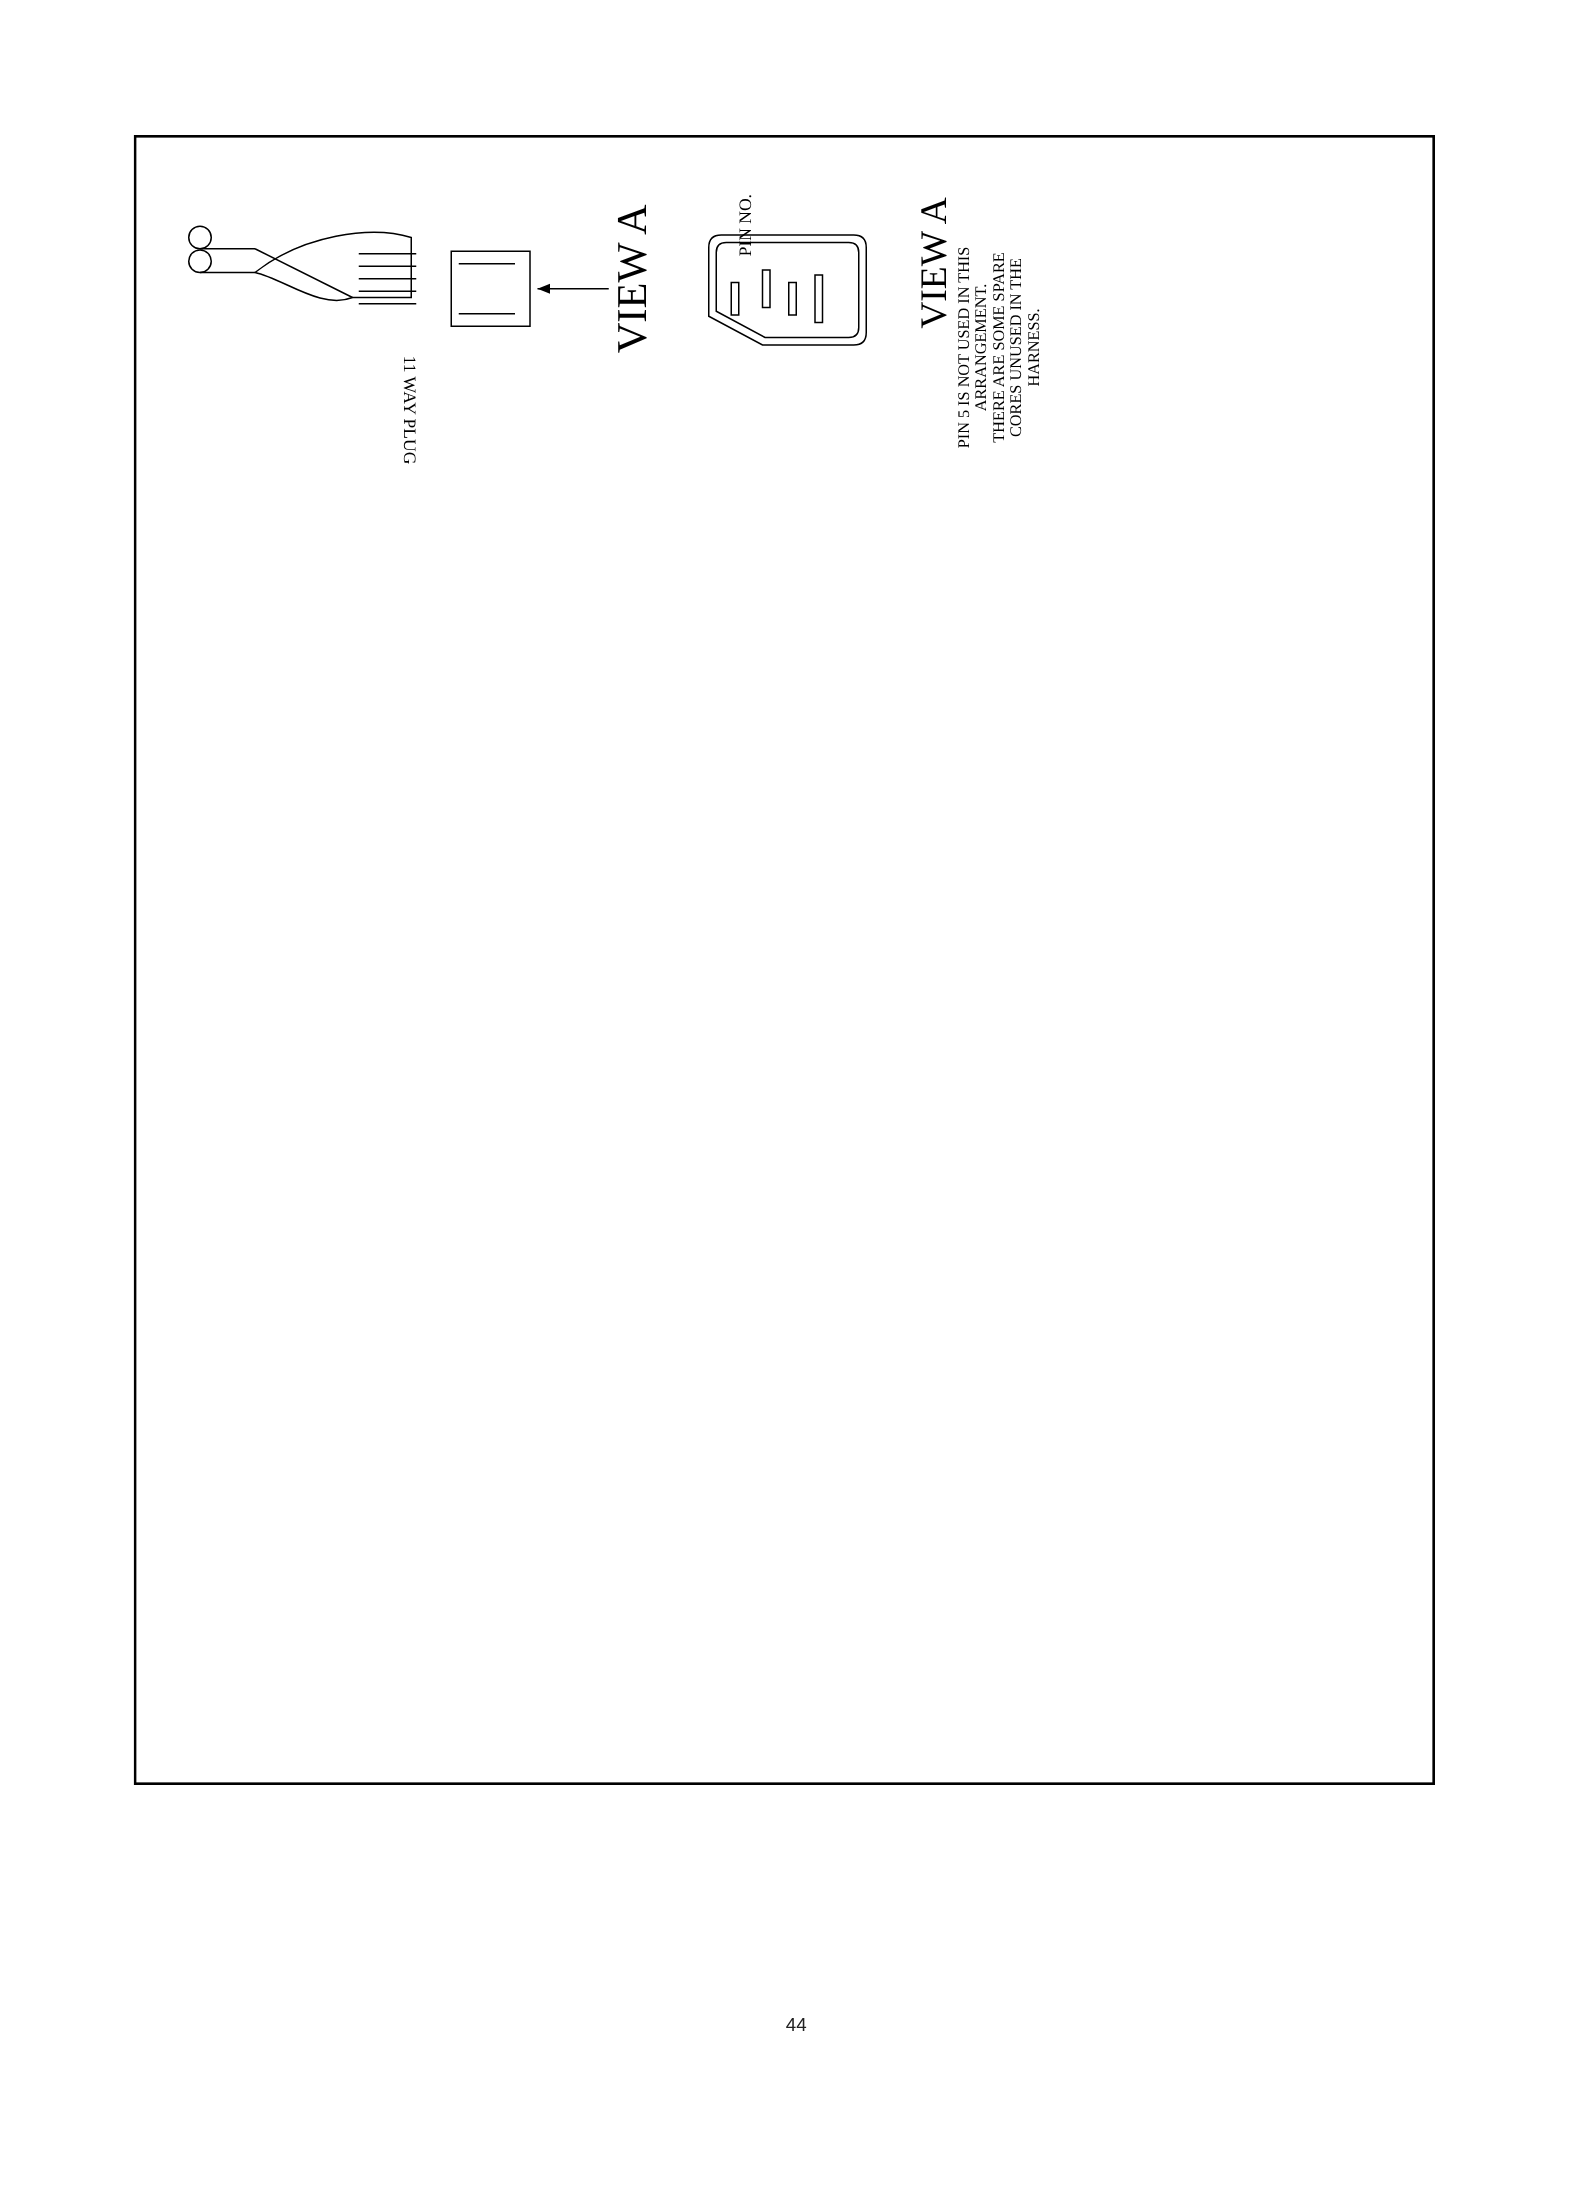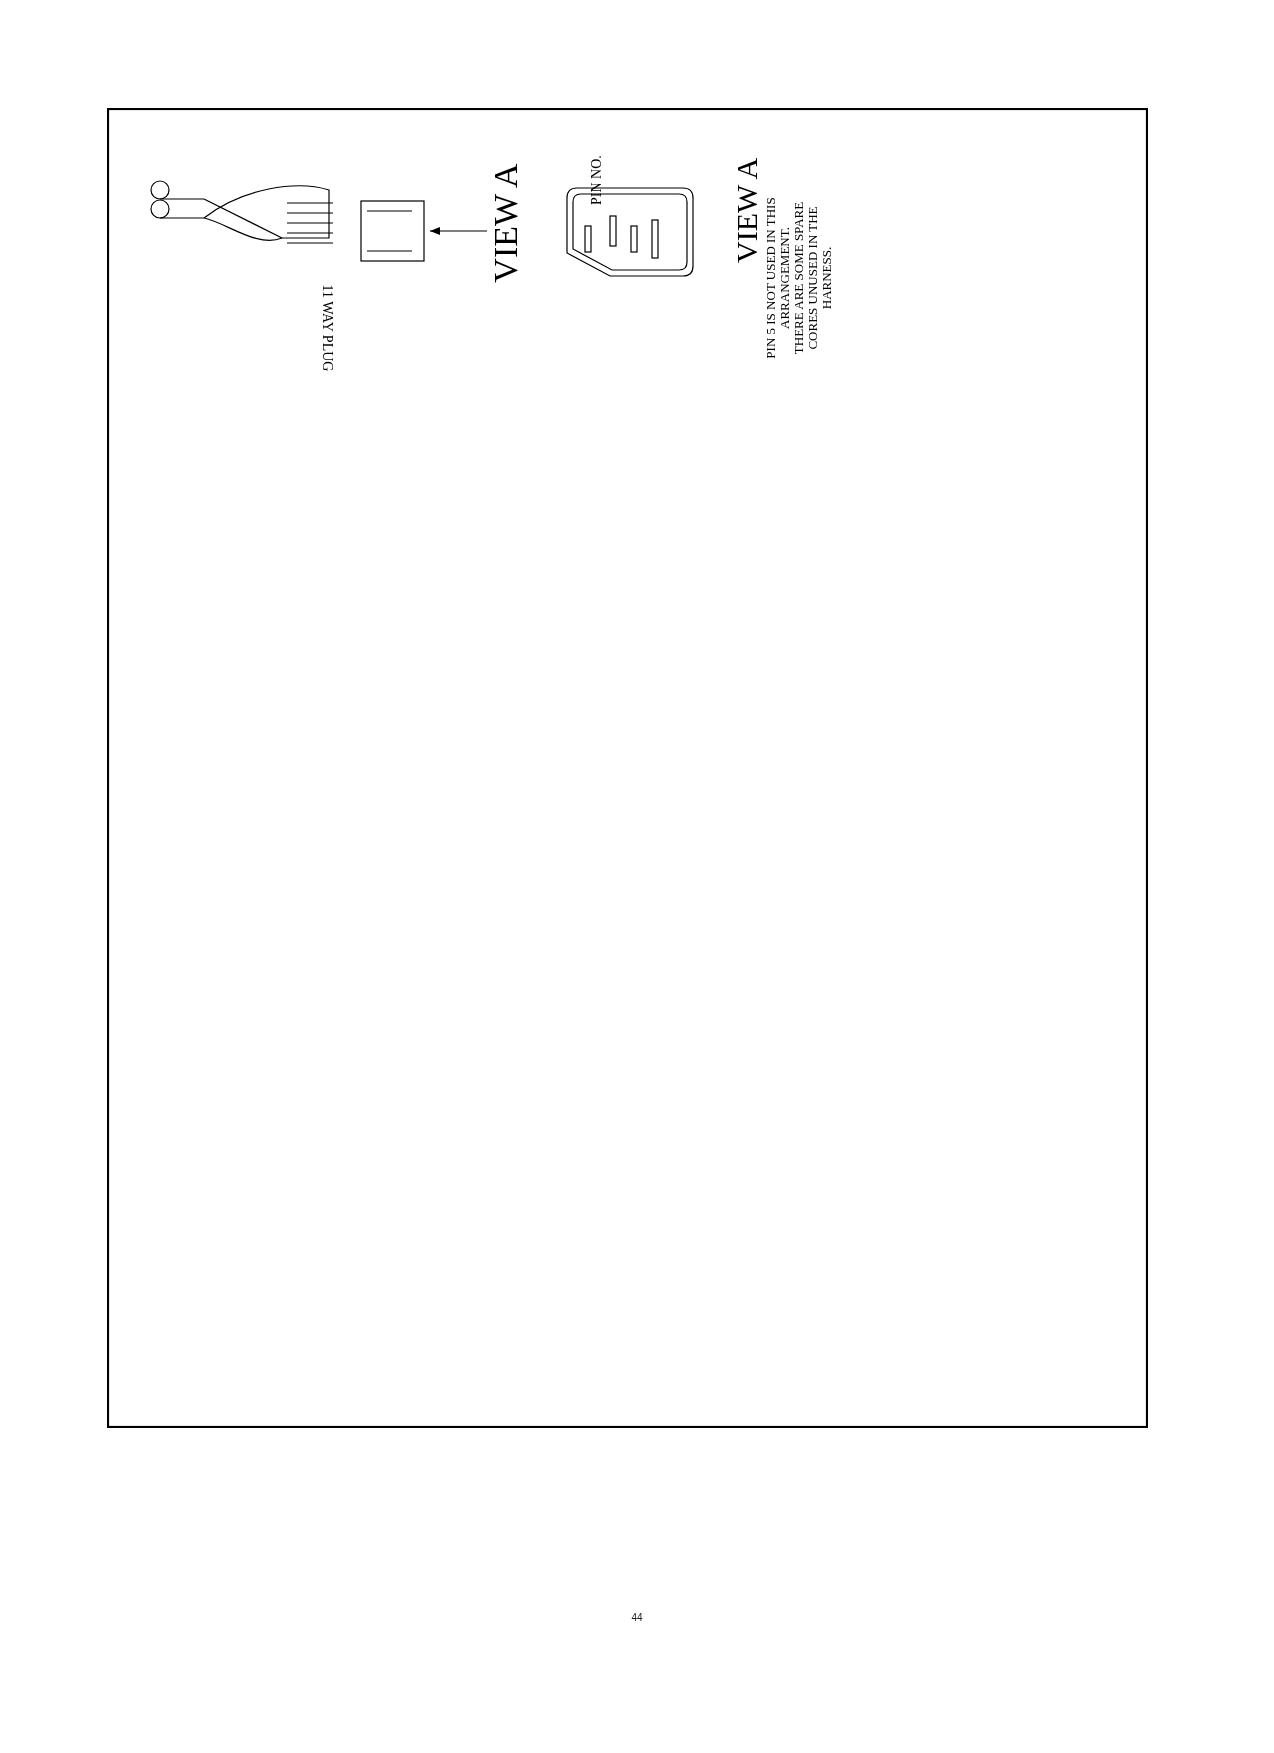--- a/index.html
+++ b/index.html
@@ -1,21 +1,21 @@
 <!DOCTYPE html>
 <html><head>
 <meta charset="utf-8">
 <style>
   html, body { margin:0; padding:0; background:#ffffff; }
   body { width:1274px; height:1753px; position:relative; overflow:hidden; font-family:"Liberation Serif", serif; }
   #page { position:absolute; left:0; top:0; width:1274px; height:1753px; }
   #drawing { position:absolute; left:107px; top:108px; width:1041px; height:1320px; }
   #rot { position:absolute; left:0; top:1320px; width:1320px; height:1041px; transform-origin:0 0; transform:rotate(-90deg); }
   svg text { font-family:"Liberation Serif", serif; fill:#000; }
-  .page-number { position:absolute; left:0; width:1274px; top:1612px; text-align:center; font-family:"Liberation Sans", sans-serif; font-size:10px; color:#222; }
+  .page-number { position:absolute; left:0; width:1274px; top:1612px; text-align:center; font-family:"Liberation Sans", sans-serif; font-size:15px; color:#222; }
   .w1 { stroke:#000; stroke-width:2.2; fill:none; }
   .thin { stroke:#000; stroke-width:1.2; fill:none; }
 </style>
 </head>
 <body>
 
 <div id="page">
   <div id="drawing">
     <div id="rot">
       <svg width="1320" height="1041" viewBox="0 0 1320 1041" xmlns="http://www.w3.org/2000/svg">

